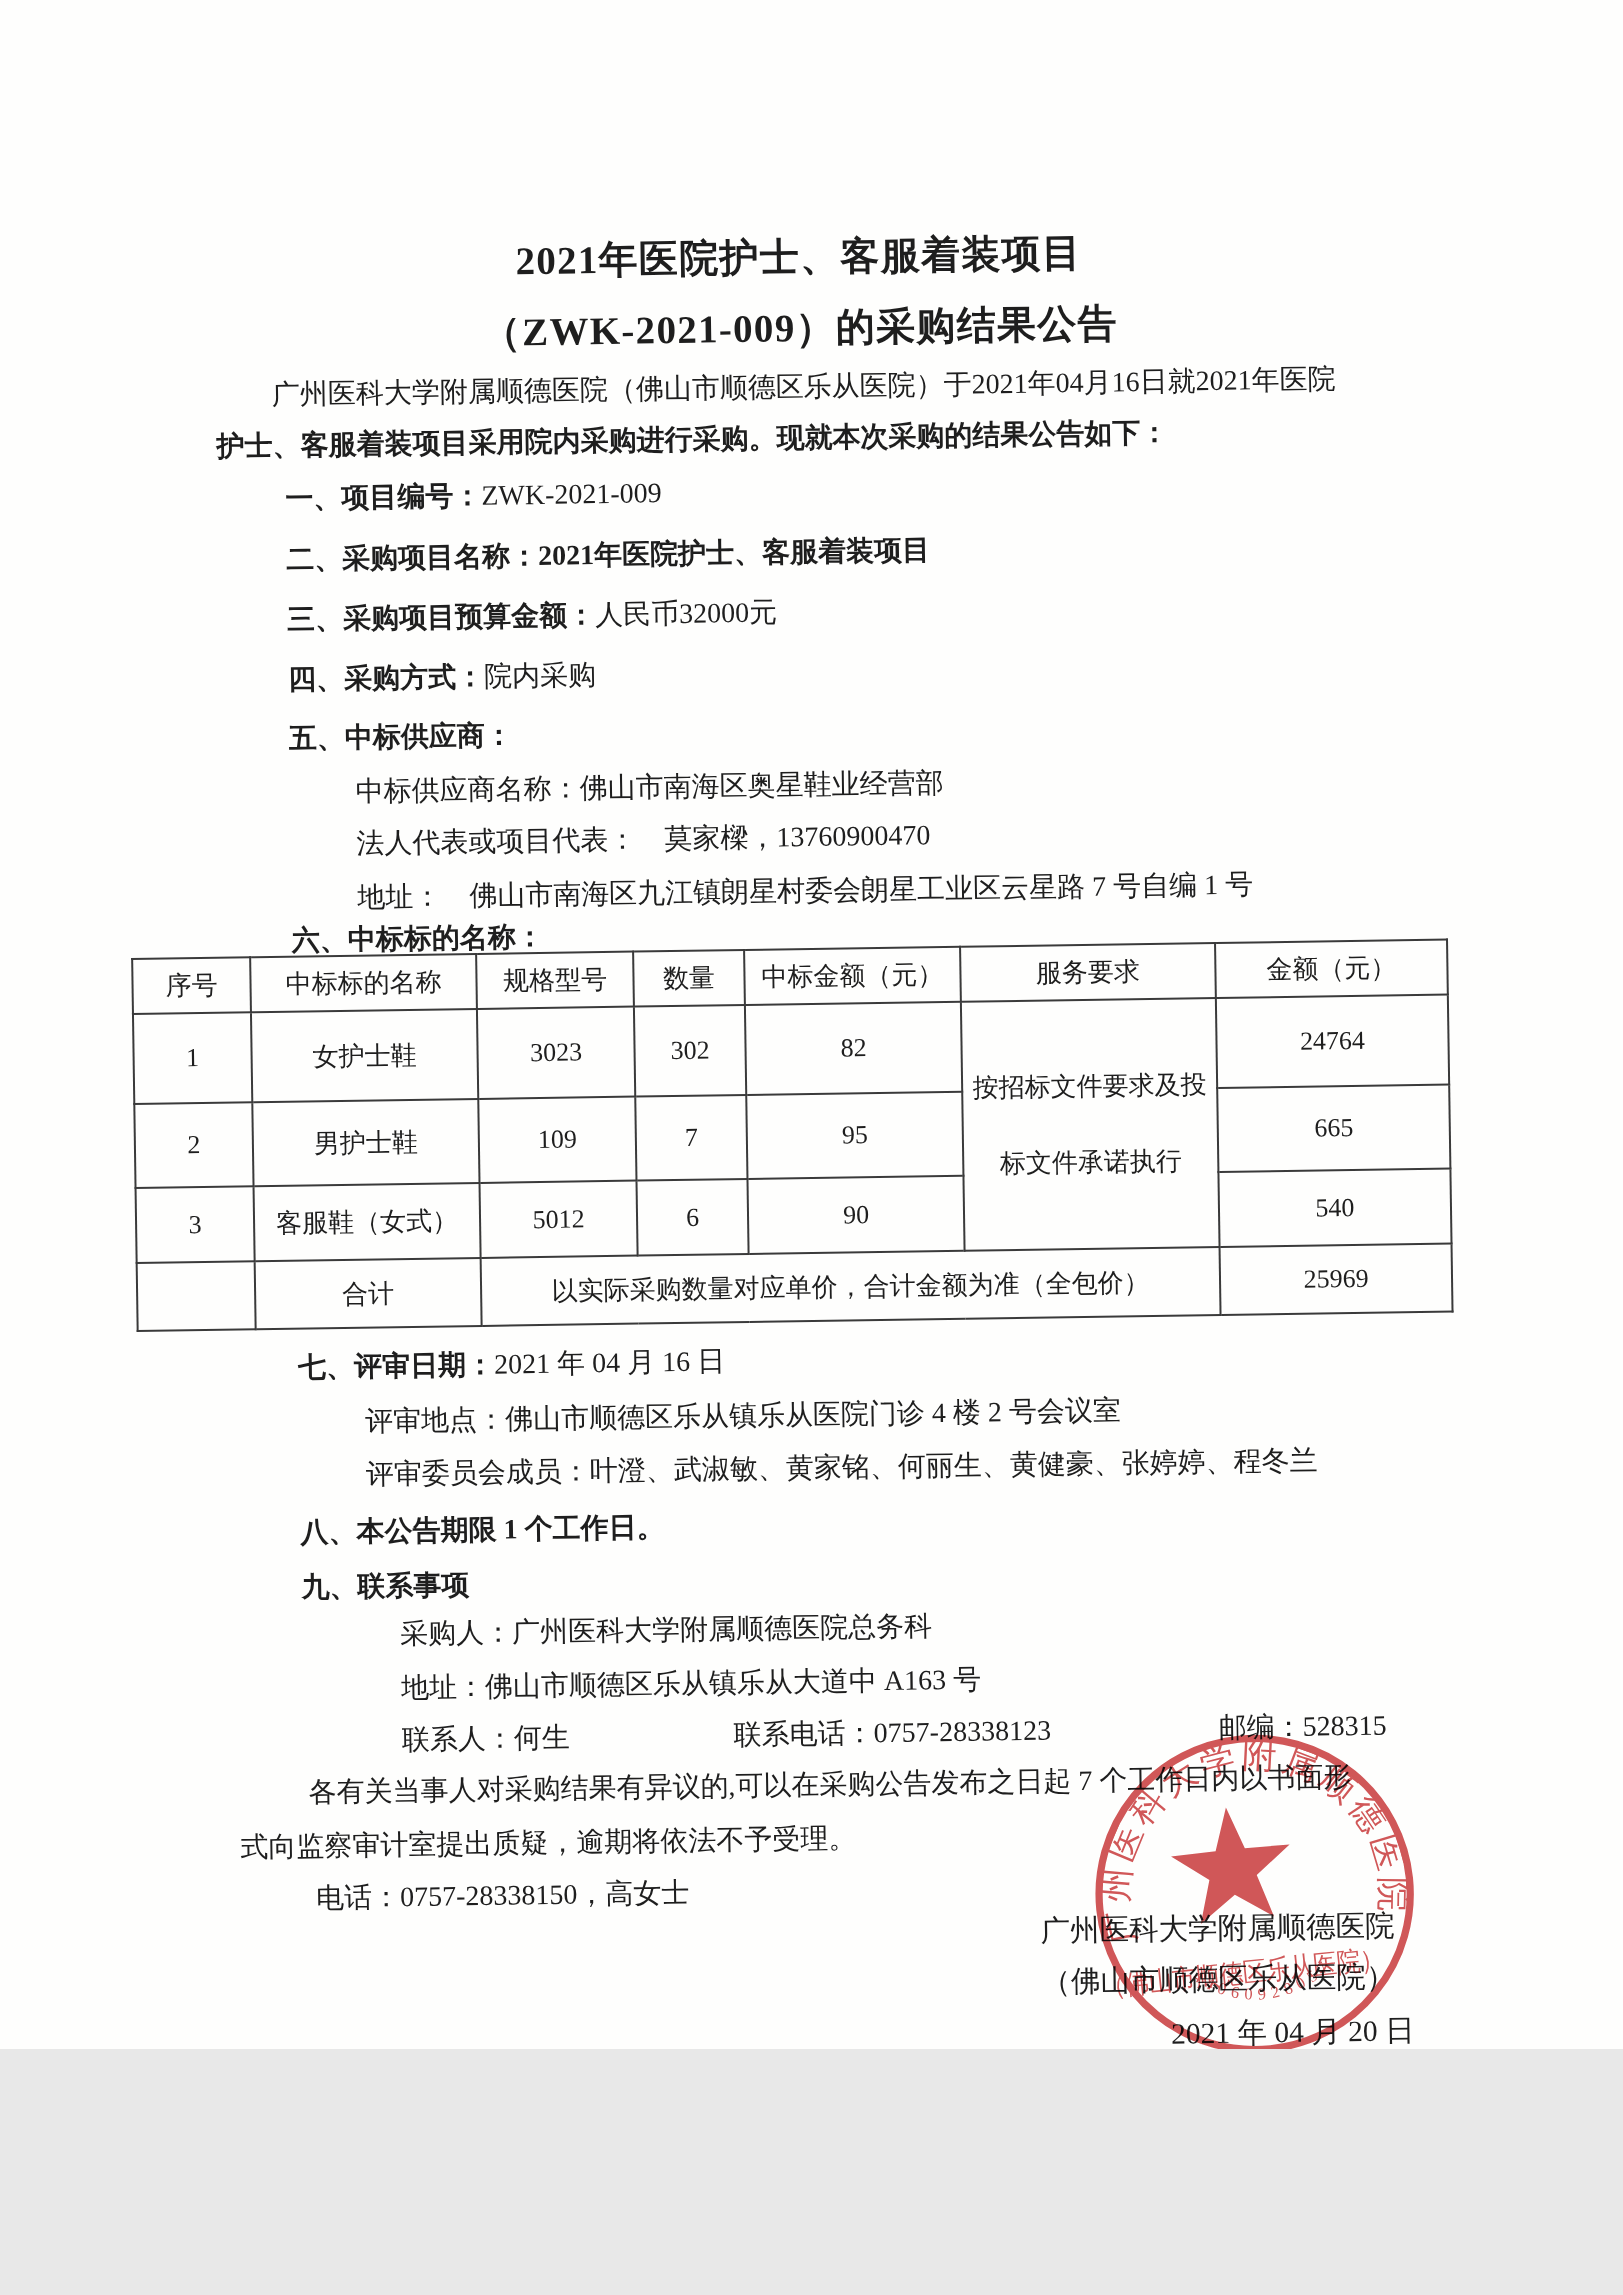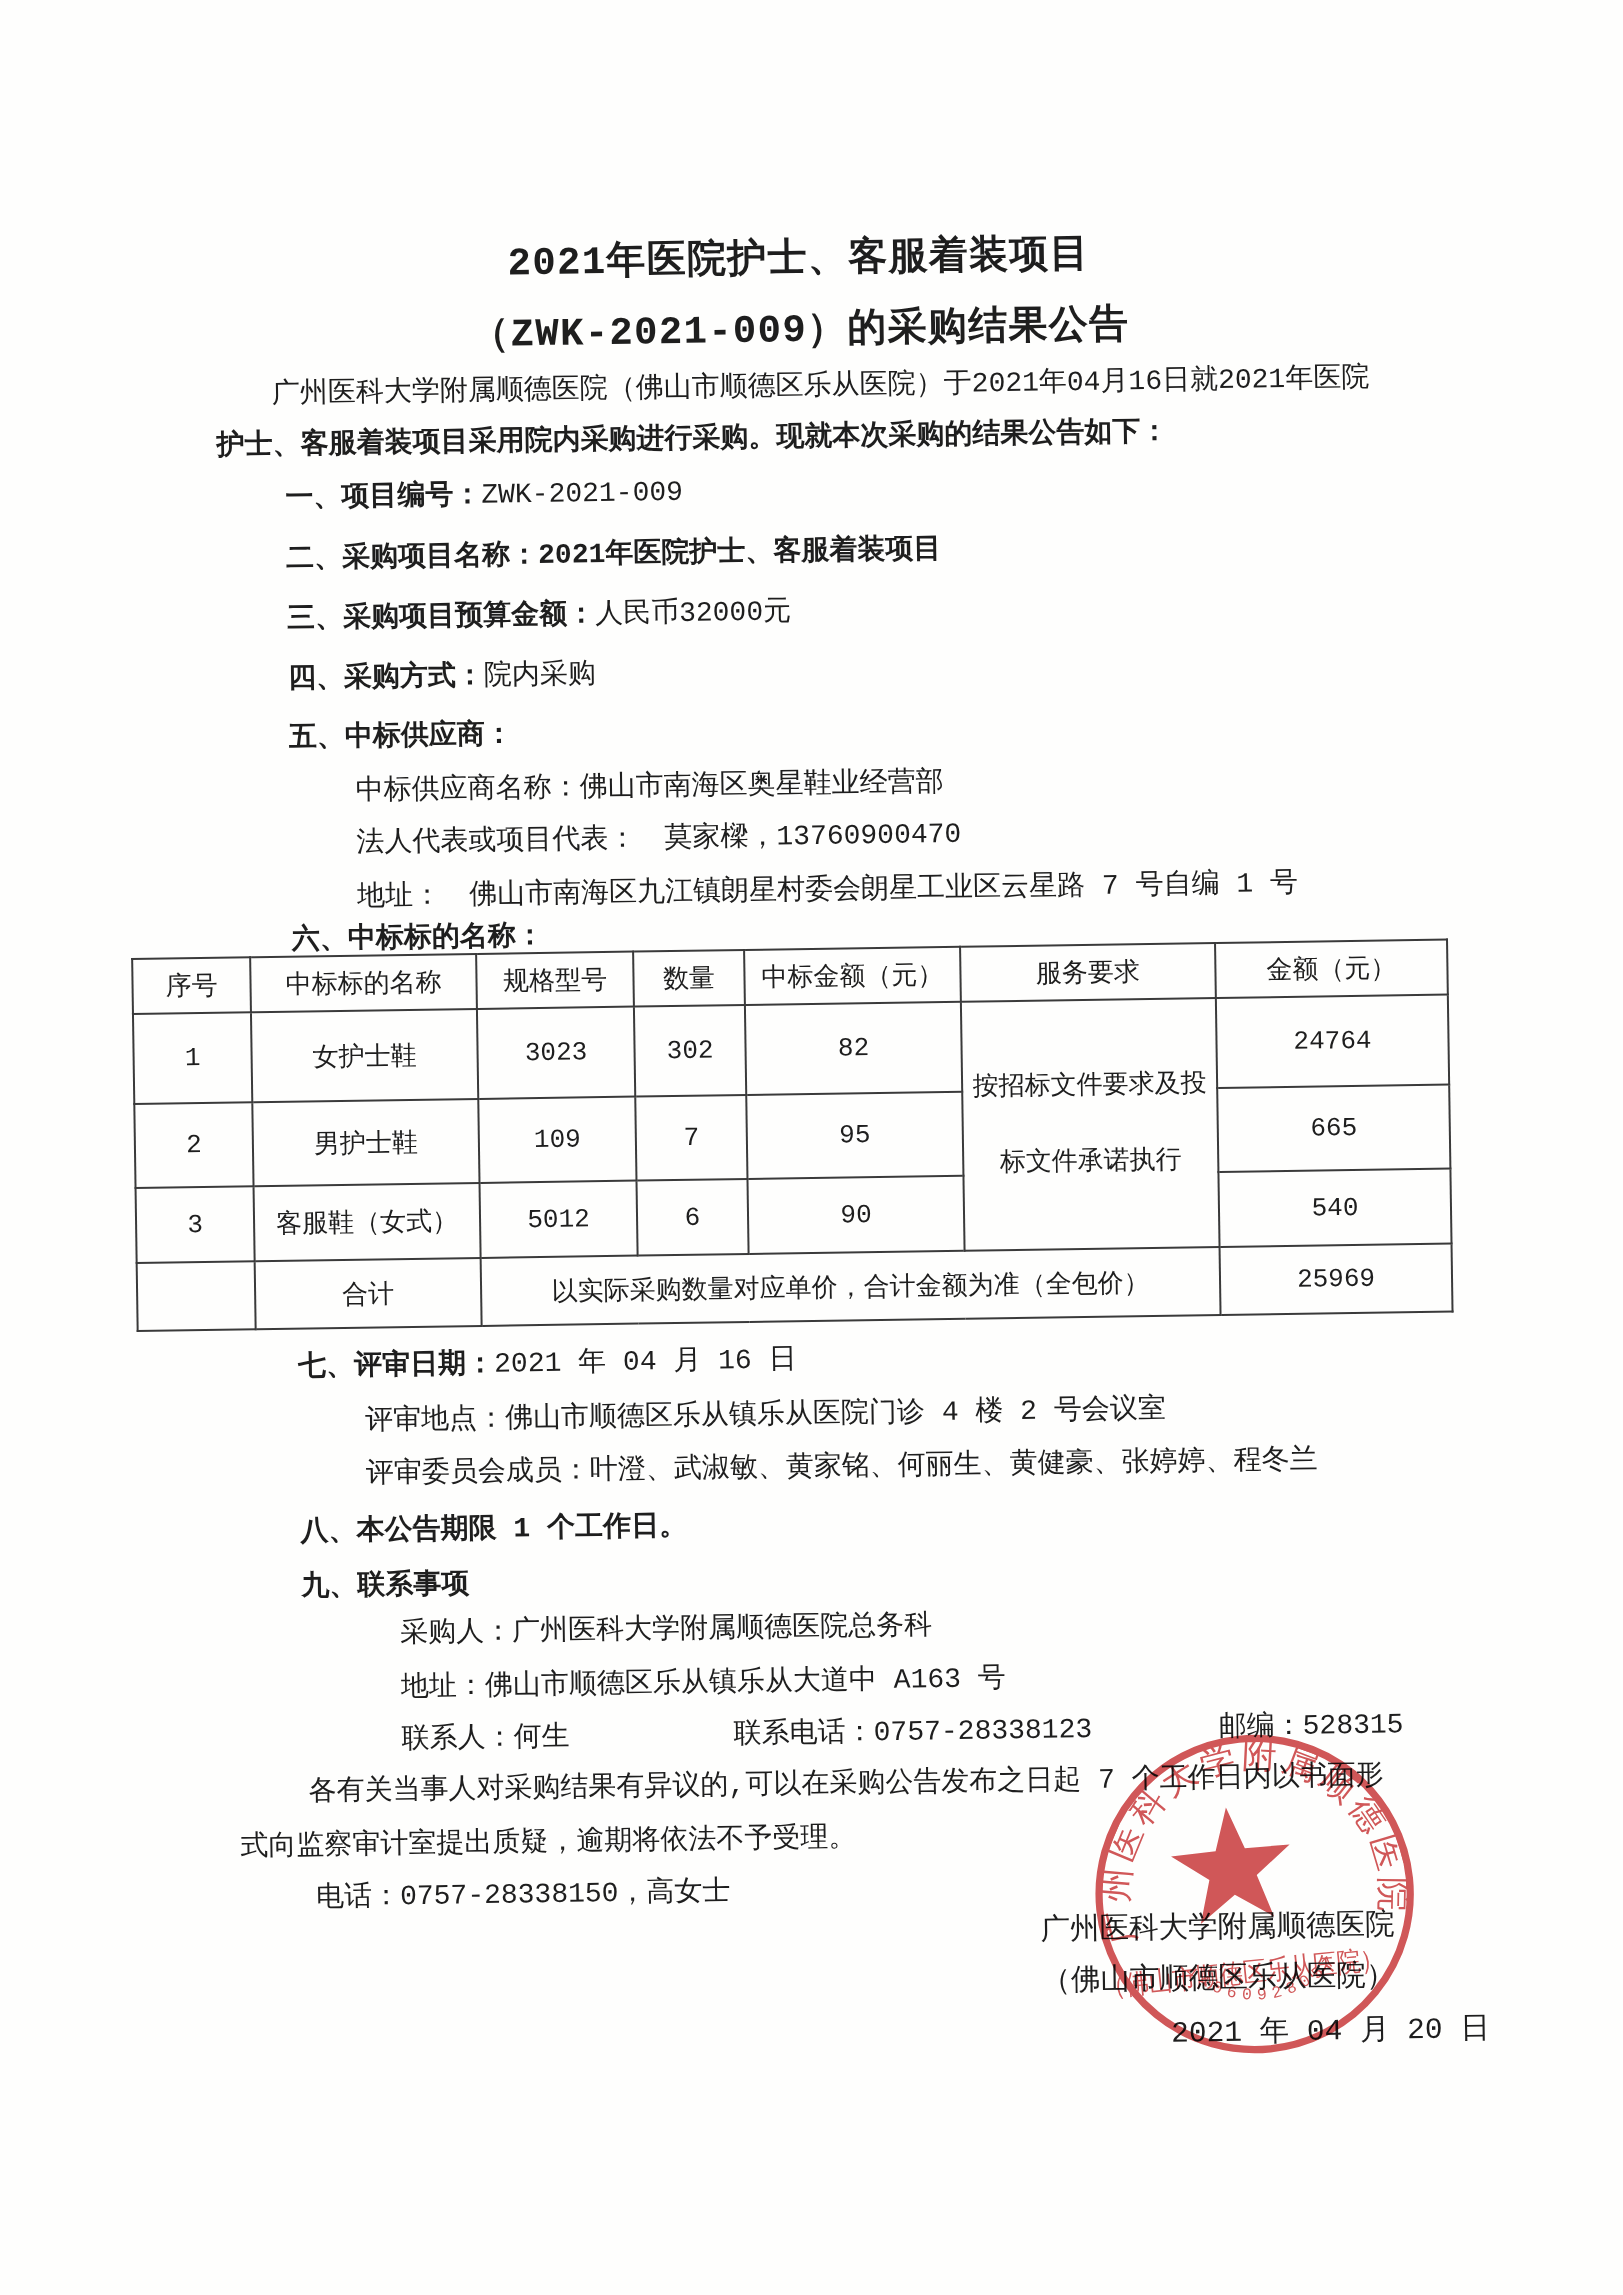--- a/index.html
+++ b/index.html
@@ -1,19 +1,19 @@
 <!DOCTYPE html>
 <html style="font-size:10.5px"><head>
 <meta charset="utf-8">
 <style>
   html,body{margin:0;padding:0;background:#e8e8e8;}
   .page{
-    position:relative;width:1624px;height:2295px;background:#fefefdu;
+    position:relative;width:1624px;height:2049px;background:#fefefdu;
     background:#fefefd;overflow:hidden;
-    font-family:Liberation Mono, monospace;color:#1e1e1e;
+    font-family:Liberation Serif, serif;color:#1e1e1e;
   }
   .content{
     position:absolute;left:0;top:0;width:1624px;height:2295px;
     transform:rotate(-0.85deg);transform-origin:812px 1146px;
   }
   .line{position:absolute;font-size:28px;line-height:1.15;white-space:nowrap;}
   .b{font-weight:bold;}
   .title{position:absolute;left:0;width:1624px;text-align:center;
          font-size:39px;font-weight:bold;letter-spacing:1.3px;white-space:nowrap;}
   .pos-title1{top:230px;}

